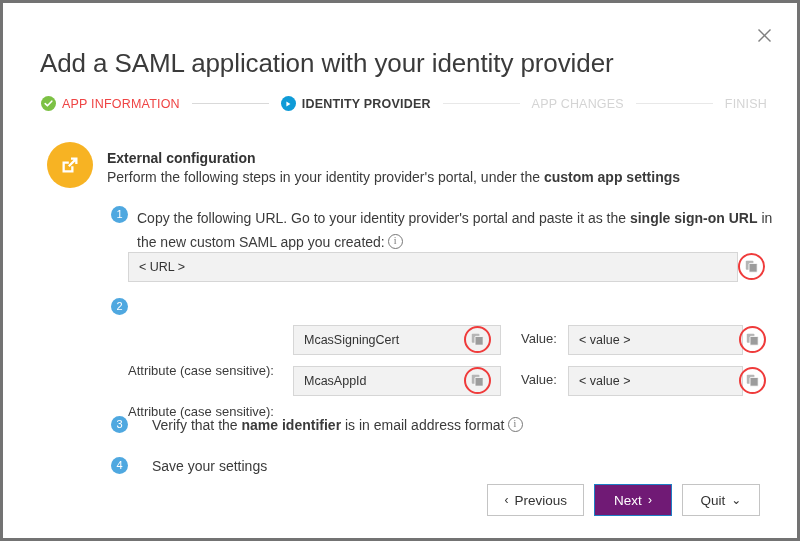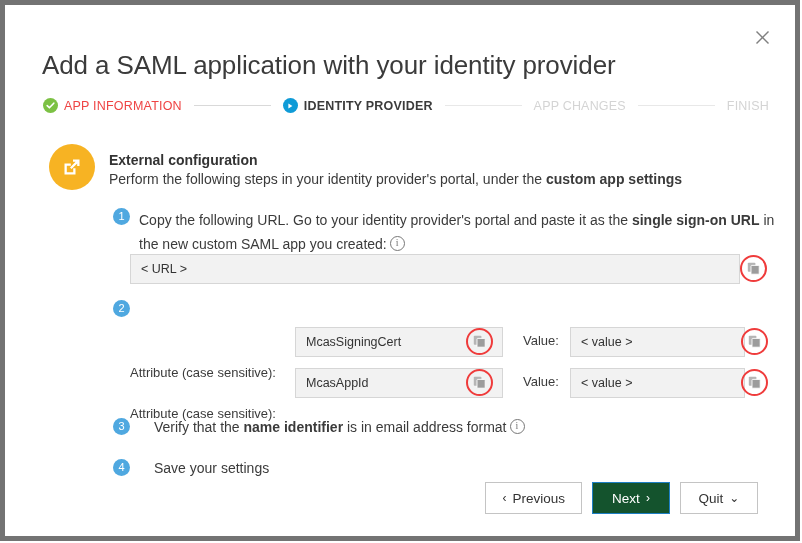--- a/index.html
+++ b/index.html
@@ -9,21 +9,21 @@
   }
   body {
     font-family: "Liberation Sans", sans-serif;
     -webkit-font-smoothing: antialiased;
   }
 
   .dialog {
     position: relative;
     width: 800px;
     height: 541px;
-    border: 5px solid #737373;
+    border: 3px solid #737373;
     background: #ffffff;
     box-sizing: border-box;
     overflow: hidden;
   }
 
   
   .close-btn {
     position: absolute;
     top: 20px;
     right: 21px;
@@ -311,21 +311,21 @@
     display: flex;
     align-items: center;
     justify-content: center;
     gap: 6px;
     padding: 0 16px;
     cursor: pointer;
     box-sizing: border-box;
     white-space: nowrap;
   }
   .btn.primary {
-    background: #14532d;
+    background: #701a75;
     border-color: #1e7fc4;
     color: #ffffff;
     min-width: 78px;
   }
   .btn-prev { min-width: 88px; }
   .btn-quit { min-width: 78px; }
   .chev { font-size: 12px; line-height: 1; }
 </style>
 </head>
 <body>

